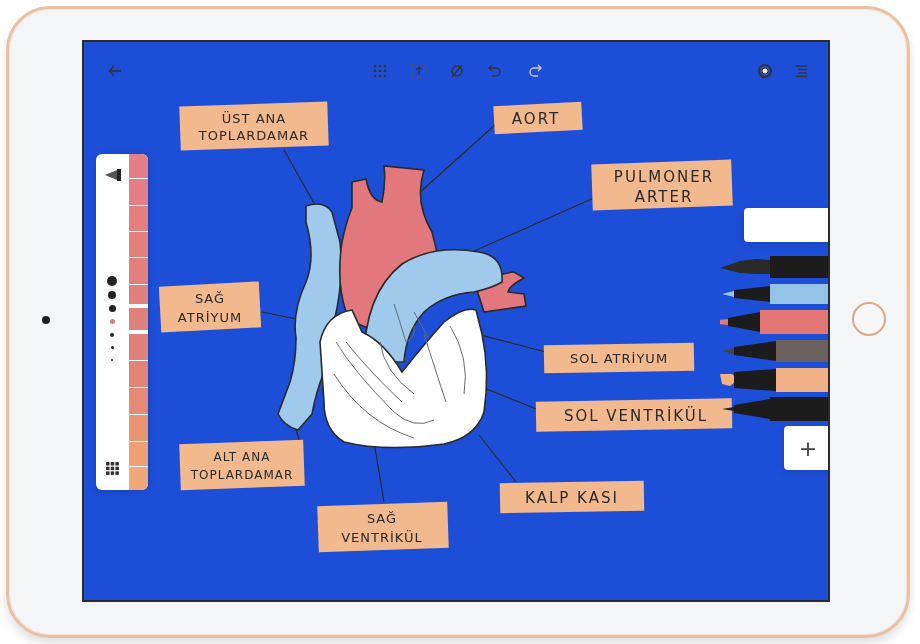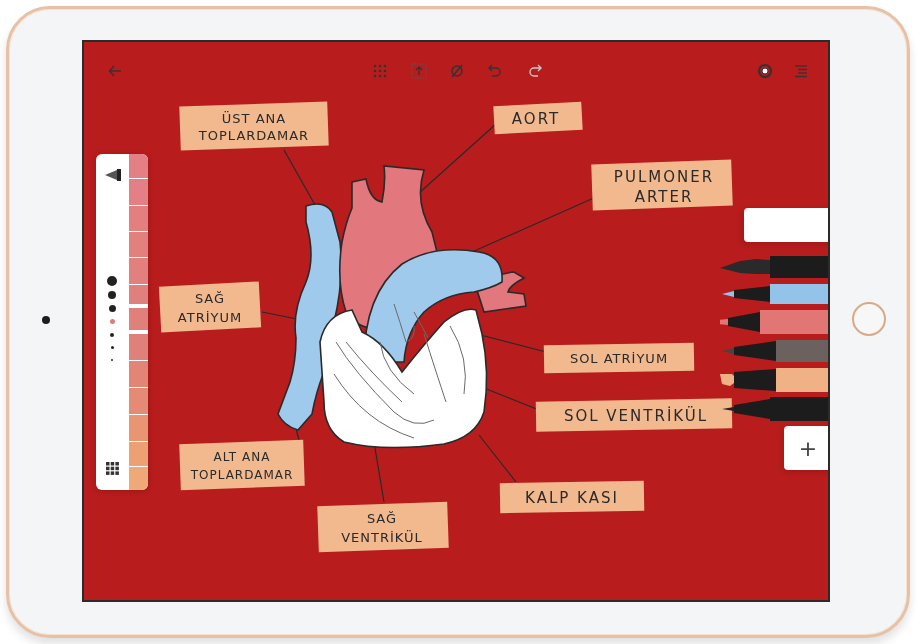--- a/index.html
+++ b/index.html
@@ -1,20 +1,20 @@
 <!DOCTYPE html>
 <html><head>
 <meta charset="utf-8">
 <style>
   html, body { margin:0; padding:0; }
   body { width:920px; height:644px; background:#ffffff; position:relative; overflow:hidden; font-family:"DejaVu Sans", sans-serif; }
   .device { position:absolute; left:6px; top:6px; width:904px; height:632px; border-radius:44px; background:#f4f5f6; border:3px solid #e6c1a6; box-sizing:border-box; box-shadow:0 6px 10px rgba(0,0,0,0.12), inset 0 0 0 1px #f7e2d2; }
   .camera { position:absolute; left:42px; top:316px; width:8px; height:8px; border-radius:50%; background:#1d1d1f; }
   .home-button { position:absolute; left:852px; top:302px; width:34px; height:34px; border-radius:50%; border:2px solid #d9a987; box-sizing:border-box; background:#f7f7f7; }
-  .screen { position:absolute; left:82px; top:40px; width:748px; height:562px; background:#b91c1c; border:2px solid #2b2b2b; box-sizing:border-box; overflow:hidden; }
+  .screen { position:absolute; left:82px; top:40px; width:748px; height:562px; background:#1d4ed8; border:2px solid #2b2b2b; box-sizing:border-box; overflow:hidden; }
   .topbar { position:absolute; left:0; top:14px; width:100%; height:32px; }
   .icon-btn { position:absolute; top:0; width:26px; height:30px; display:flex; align-items:center; justify-content:center; font-size:16px; color:#333; cursor:pointer; }
   .icon-btn svg { display:block; }
   .left-panel { position:absolute; left:12px; top:112px; width:52px; height:336px; background:#fff; border-radius:6px; box-shadow:0 1px 6px rgba(0,0,0,0.18); }
   .pen-mini { position:absolute; left:8px; top:14px; }
   .size-dot { position:absolute; left:15px; border-radius:50%; background:#222; cursor:pointer; }
   .grid-icon { position:absolute; left:10px; top:308px; width:13px; height:13px; cursor:pointer; }
   .swatches { position:absolute; left:33px; top:0; width:19px; height:336px; border-radius:0 6px 6px 0; overflow:hidden; }
   .sw { position:absolute; left:0; width:19px; cursor:pointer; }
   .pen-tray { position:absolute; left:636px; top:166px; width:112px; height:262px; }

